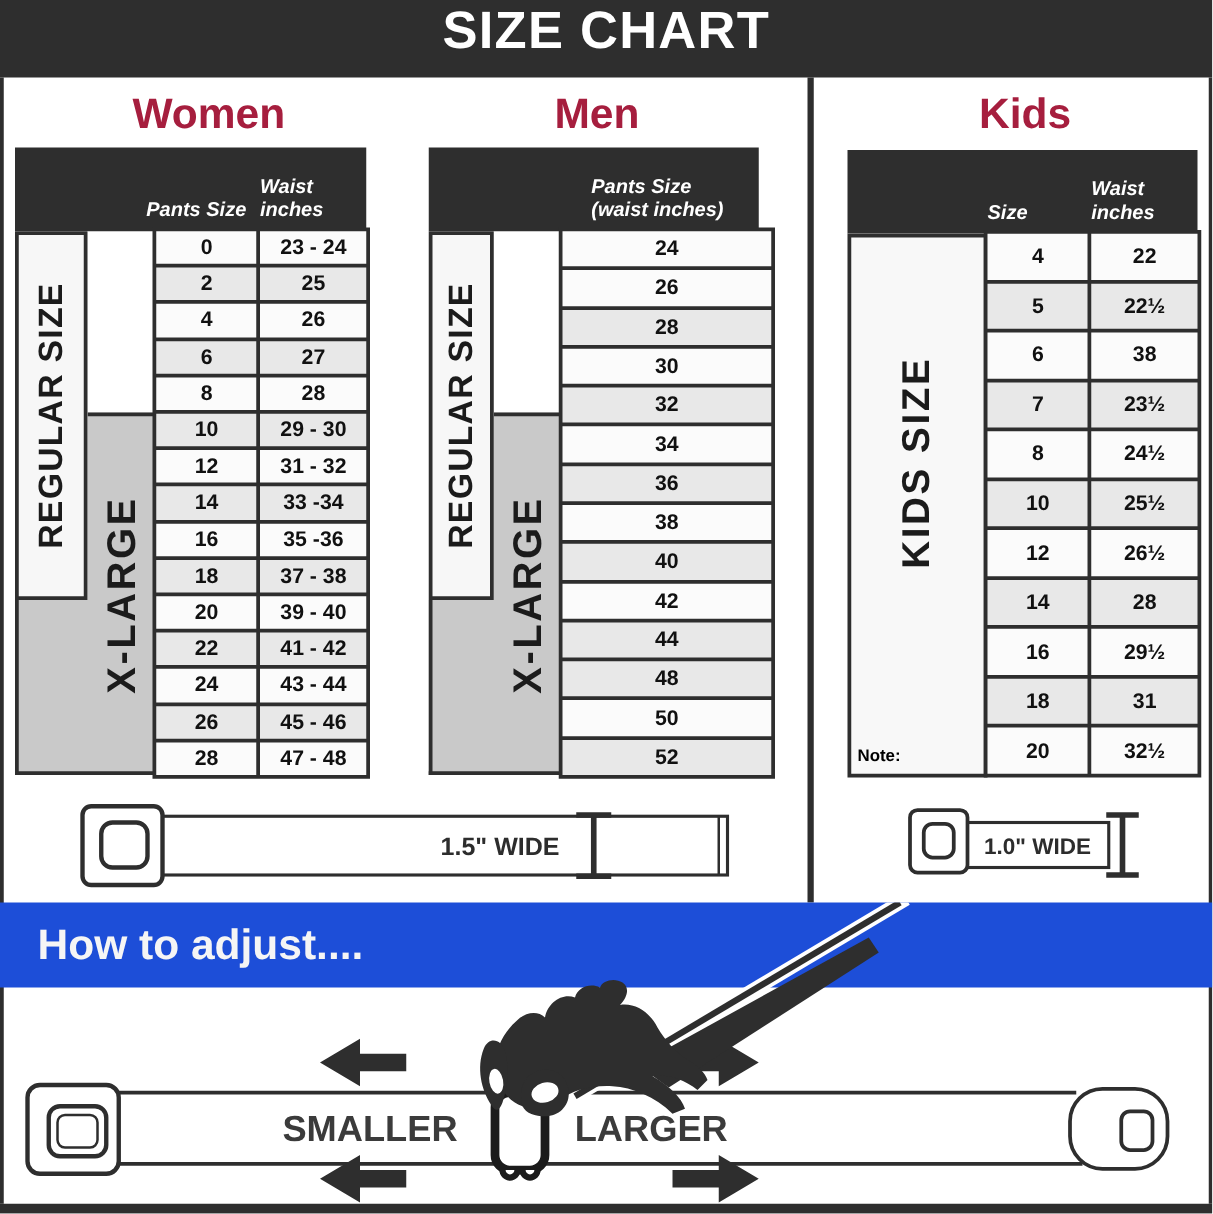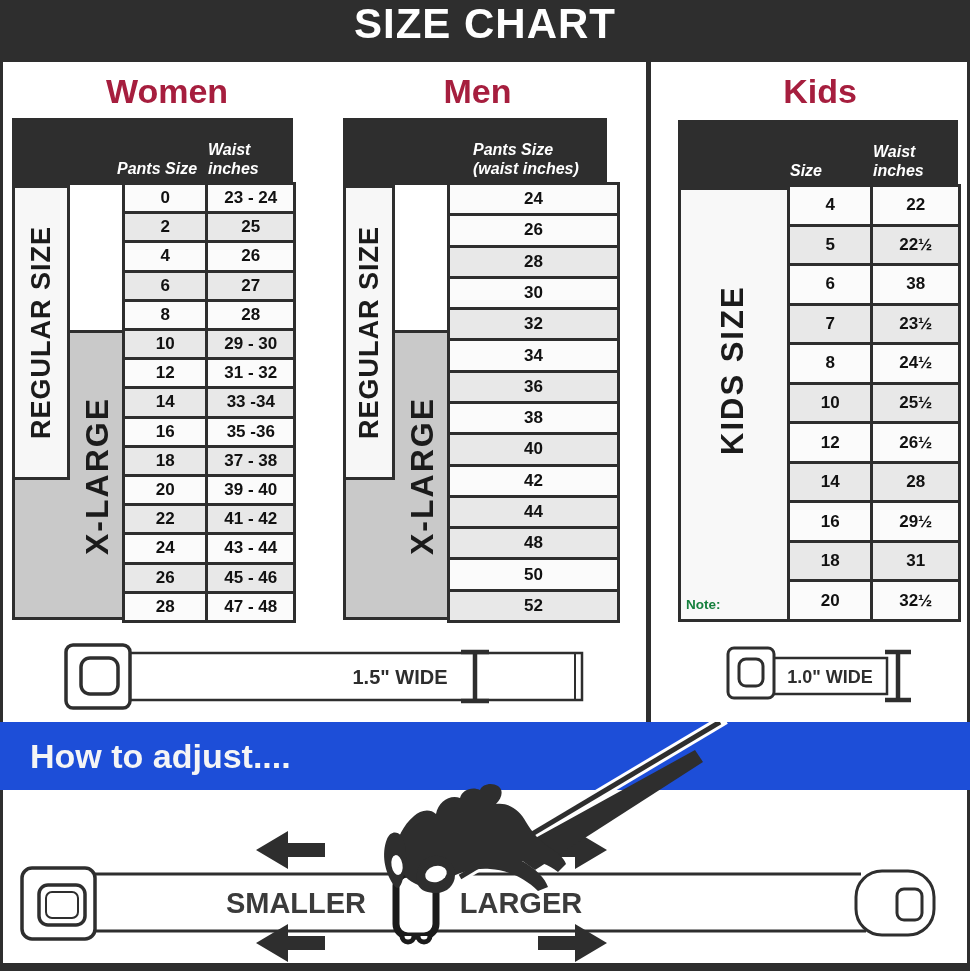--- a/index.html
+++ b/index.html
@@ -52,21 +52,21 @@
   .vtext { display:flex; align-items:center; justify-content:center;
     writing-mode:vertical-rl; transform:rotate(180deg);
     font-weight:bold; color:#1b1b1b; z-index:3; }
   .vlabel-reg-w { left:14px;  top:188px; width:54px;  height:289px; font-size:27px; letter-spacing:1px; }
   .vlabel-xl-w  { left:70px;  top:335px; width:55px;  height:283px; font-size:32px; letter-spacing:2px; }
   .vlabel-reg-m { left:345px; top:188px; width:48px;  height:289px; font-size:27px; letter-spacing:1px; }
   .vlabel-xl-m  { left:395px; top:335px; width:55px;  height:283px; font-size:32px; letter-spacing:2px; }
 
   .kids-box { left:678px; top:187px; width:112px; height:435px; background:#f8f8f8; border:3px solid #2e2e2e; }
   .kids-vlabel { position:absolute; left:0; top:25px; width:104px; height:310px; font-size:31px; letter-spacing:2px; }
-  .kids-note { position:absolute; left:5px; bottom:5px; color:#15803d;
+  .kids-note { position:absolute; left:5px; bottom:5px; color:#000000;
     font-size:13.5px; font-weight:bold; line-height:1.25; width:100px; }
 
   
   .grid { background:#2e2e2e; display:grid; gap:3px; padding:3px; }
   .grid-women { left:122px; top:182px; width:174px; height:441px; grid-template-columns:1fr 1.05fr; grid-auto-rows:1fr; }
   .grid-men   { left:447px; top:182px; width:173px; height:441px; grid-template-columns:1fr;        grid-auto-rows:1fr; }
   .grid-kids  { left:787px; top:184px; width:174px; height:438px; grid-template-columns:1fr 1.05fr; grid-auto-rows:1fr; }
   .cell { background:#fbfbfb; display:flex; align-items:center; justify-content:center;
     font-size:17px; font-weight:bold; color:#111; }
   .cell.shade { background:#e8e8e8; }

